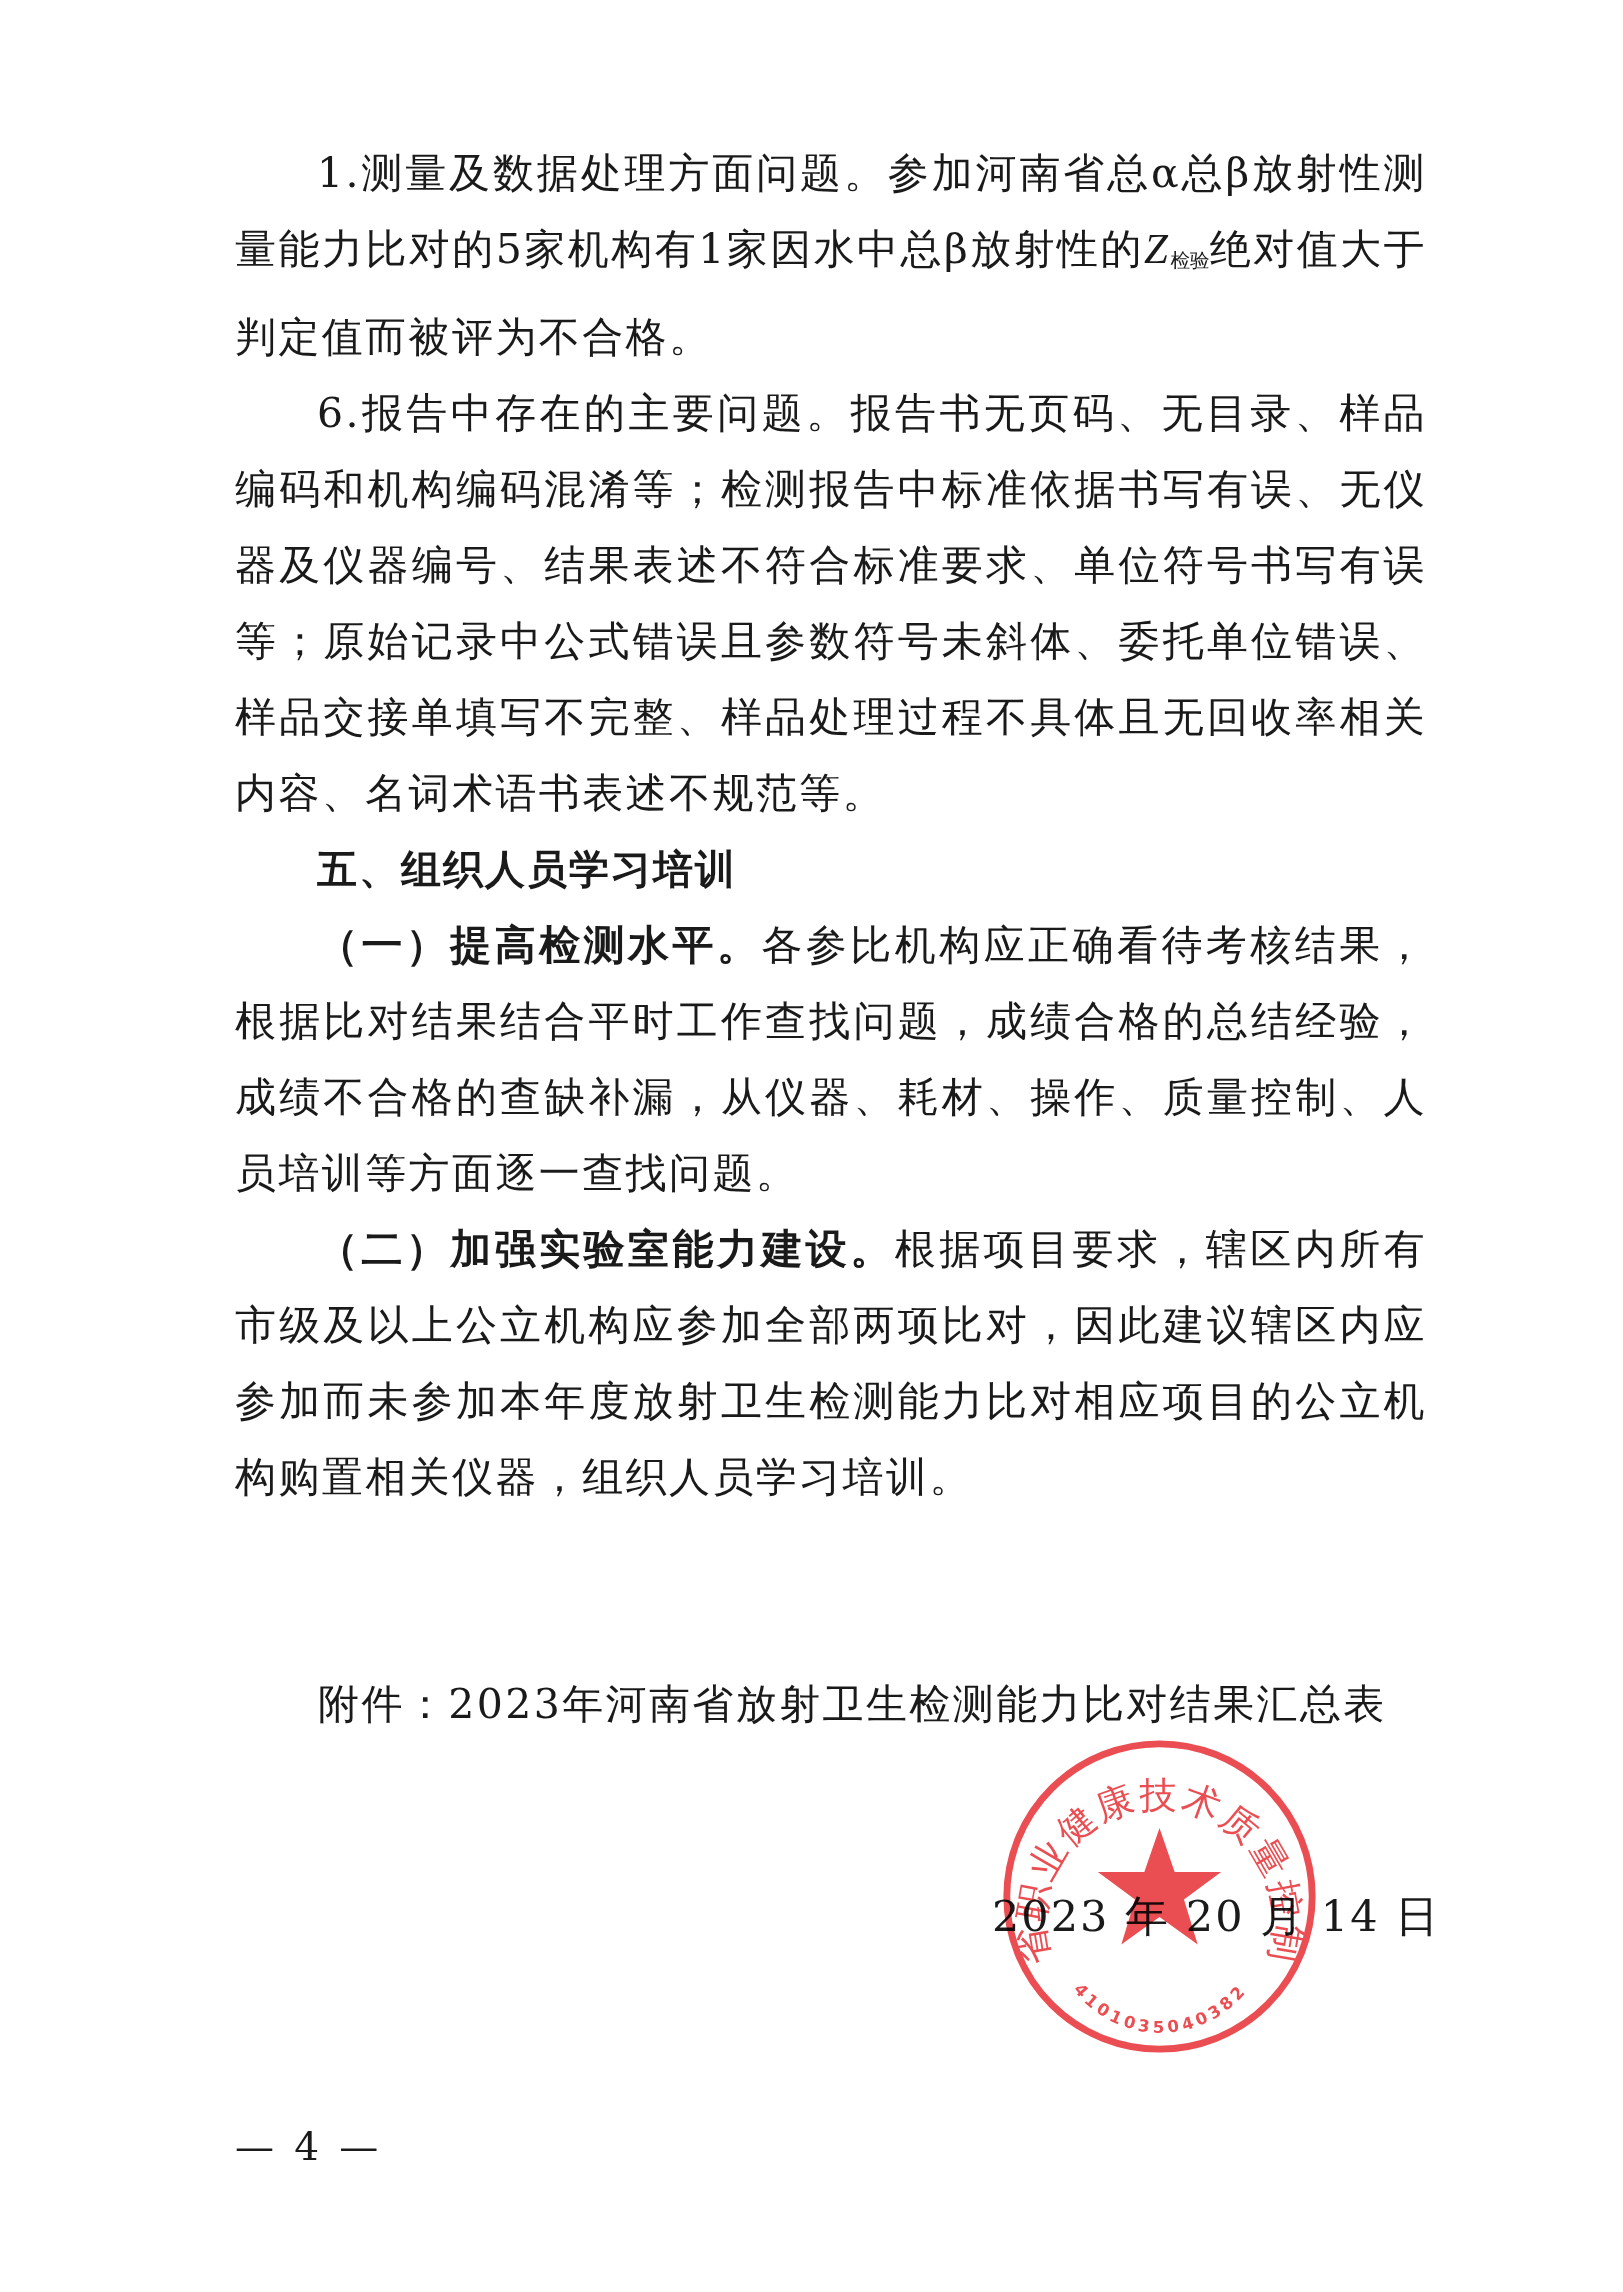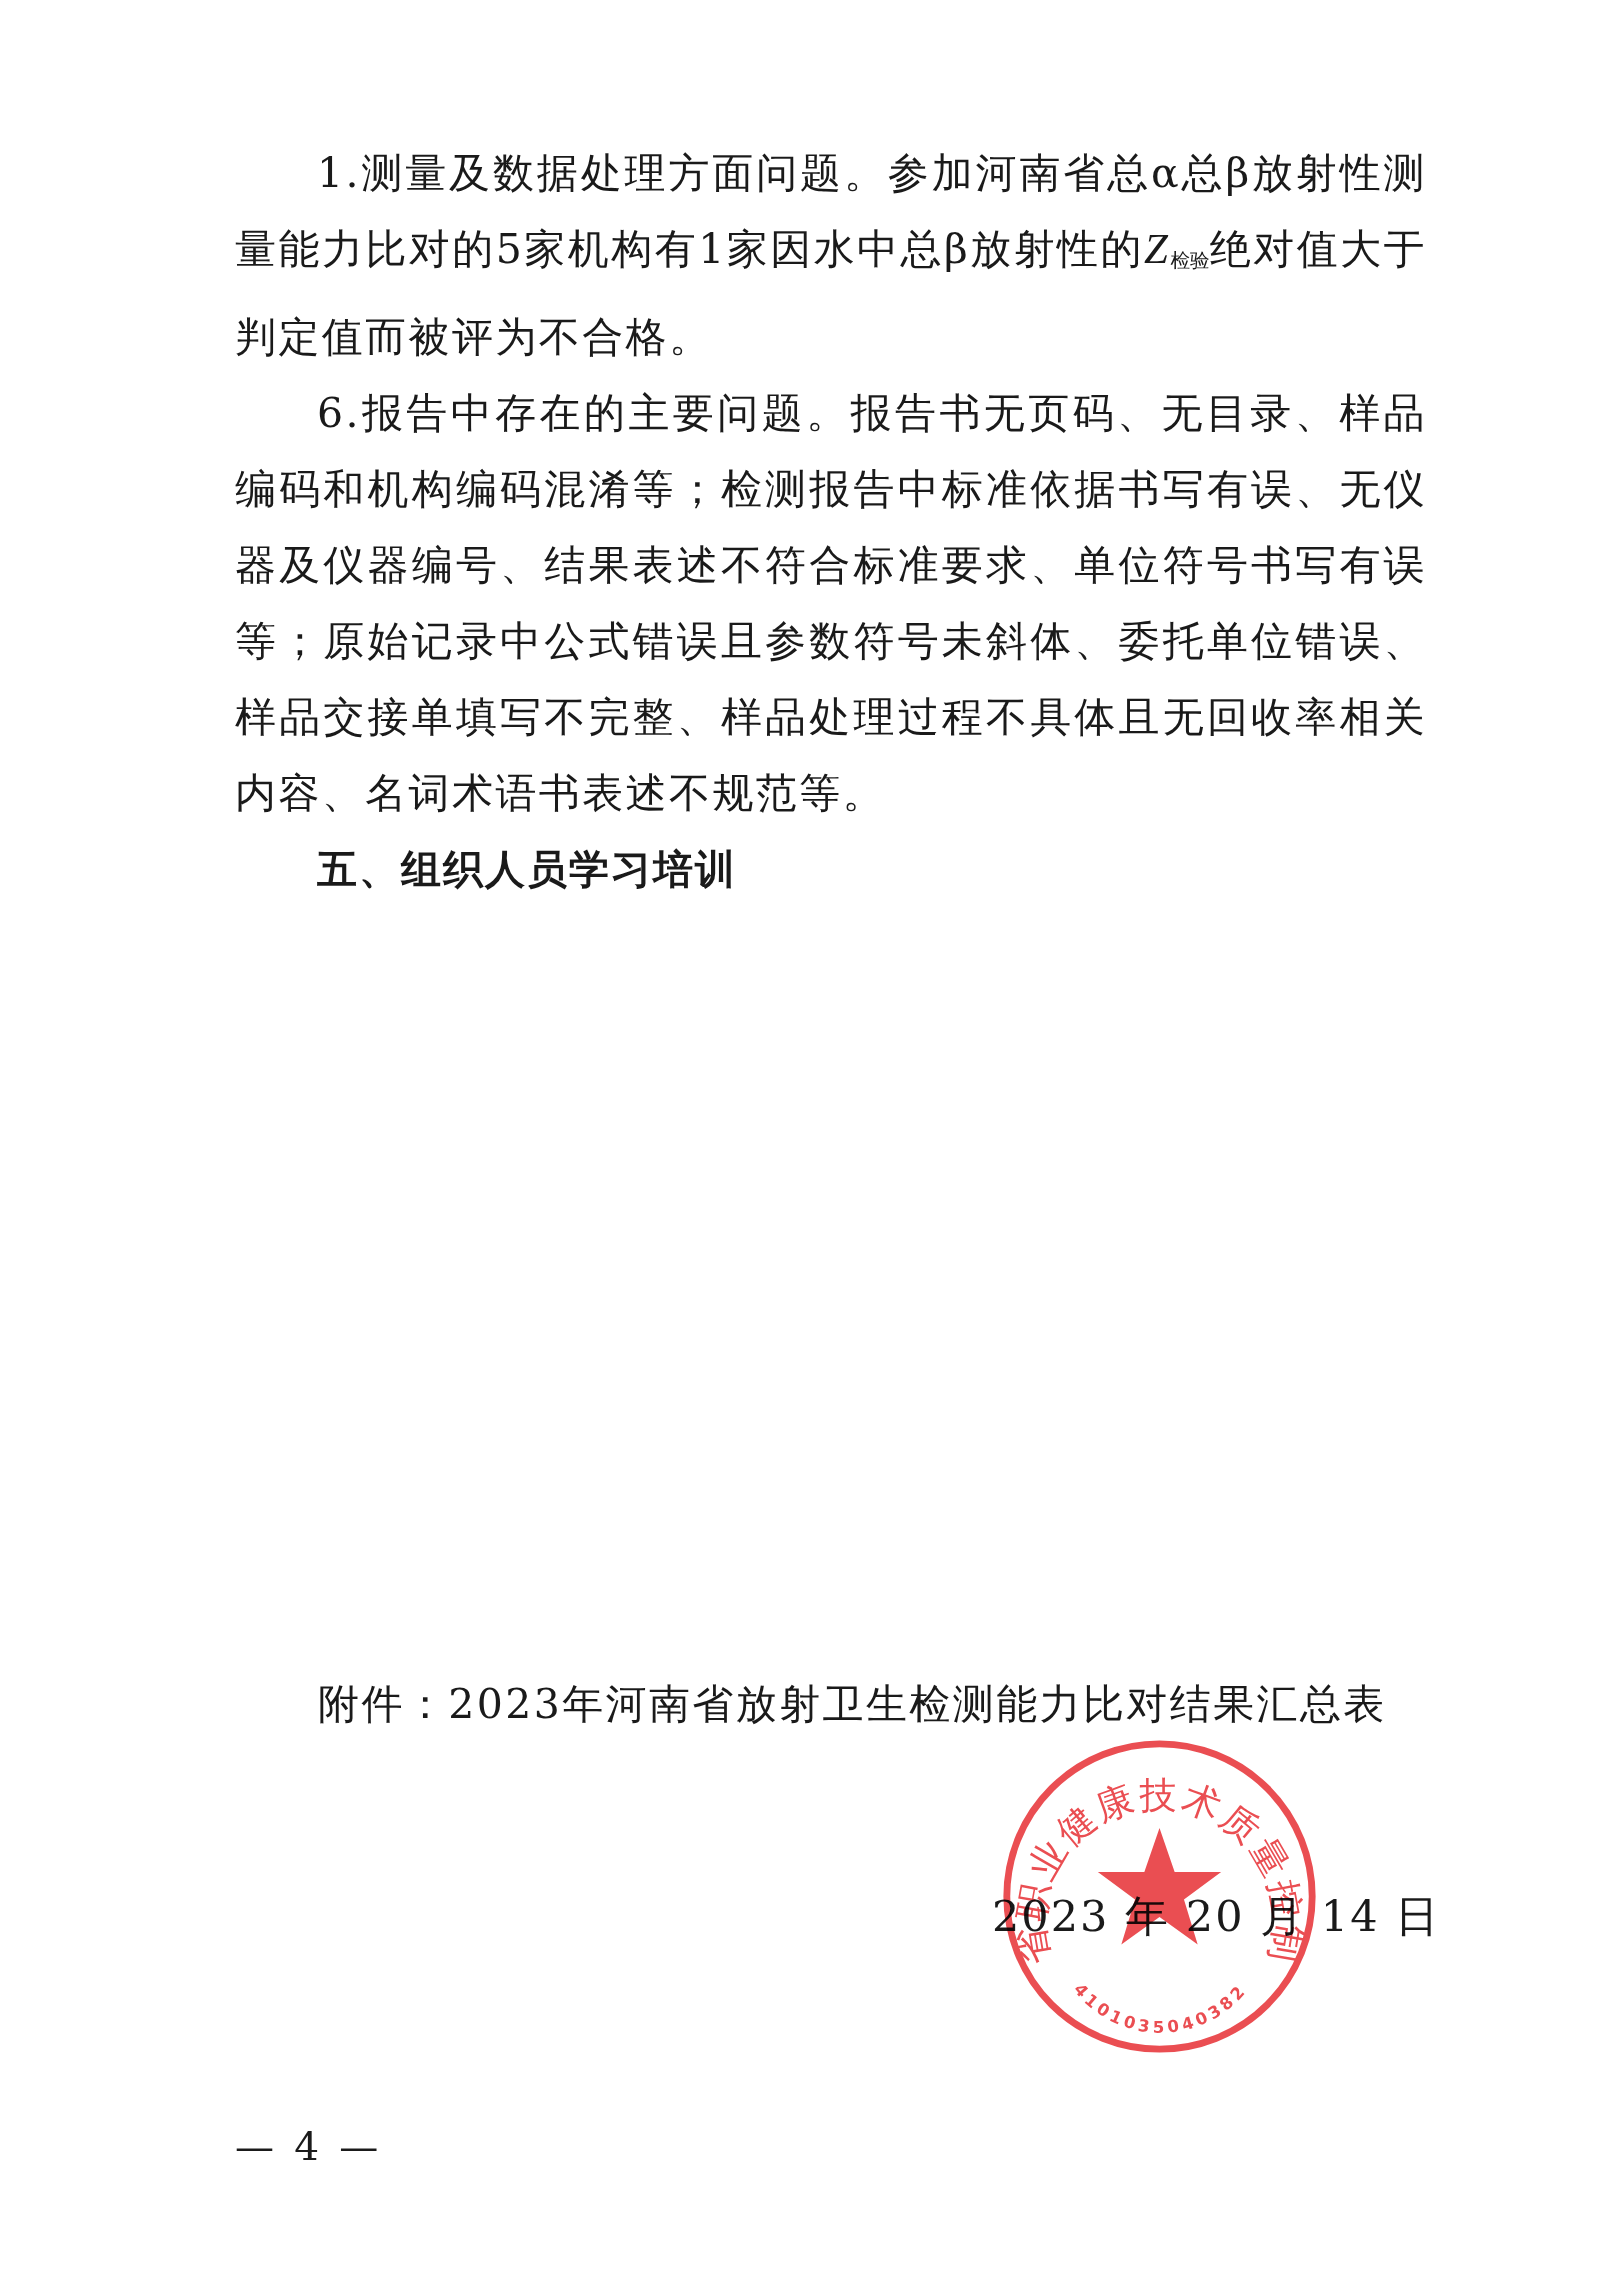--- a/index.html
+++ b/index.html
@@ -99,21 +99,23 @@
 <div class="page">
 
   <div class="body-text" style="top:135px;">
 
     <p class="para"><span>1.测量及数据处理方面问题。</span><span>参加河南省总α总β放射性测量能力比对的5家机构有1家因水中总β放射性的</span><span class="zvar">Z</span><span class="zsub">检验</span><span>绝对值大于判定值而被评为不合格。</span></p>
 
     <p class="para"><span>6.报告中存在的主要问题。</span><span>报告书无页码、无目录、样品编码和机构编码混淆等；检测报告中标准依据书写有误、无仪器及仪器编号、结果表述不符合标准要求、单位符号书写有误等；原始记录中公式错误且参数符号未斜体、委托单位错误、样品交接单填写不完整、样品处理过程不具体且无回收率相关内容、名词术语书表述不规范等。</span></p>
 
     <p class="heading">五、组织人员学习培训</p>
 
+    <p class="para"><span class="kw">（一）提高检测水平。</span><span>各参比机构应正确看待考核结果，根据比对结果结合平时工作查找问题，成绩合格的总结经验，成绩不合格的查缺补漏，从仪器、耗材、操作、质量控制、人员培训等方面逐一查找问题。</span></p>
 
+    <p class="para"><span class="kw">（二）加强实验室能力建设。</span><span>根据项目要求，辖区内所有市级及以上公立机构应参加全部两项比对，因此建议辖区内应参加而未参加本年度放射卫生检测能力比对相应项目的公立机构购置相关仪器，组织人员学习培训。</span></p>
   </div>
 
   <div class="attachment">附件：2023年河南省放射卫生检测能力比对结果汇总表</div>
 
   <div class="date">2023 年 20 月 14 日</div>
 
   <svg class="seal" viewBox="0 0 330 330" xmlns="http://www.w3.org/2000/svg">
     <defs>
       <path id="sealTextArc" d="M 55 235 A 118 118 0 1 1 275 235"></path>
       <path id="sealCodeArc" d="M 70 250 A 112 112 0 0 0 262 250"></path>

